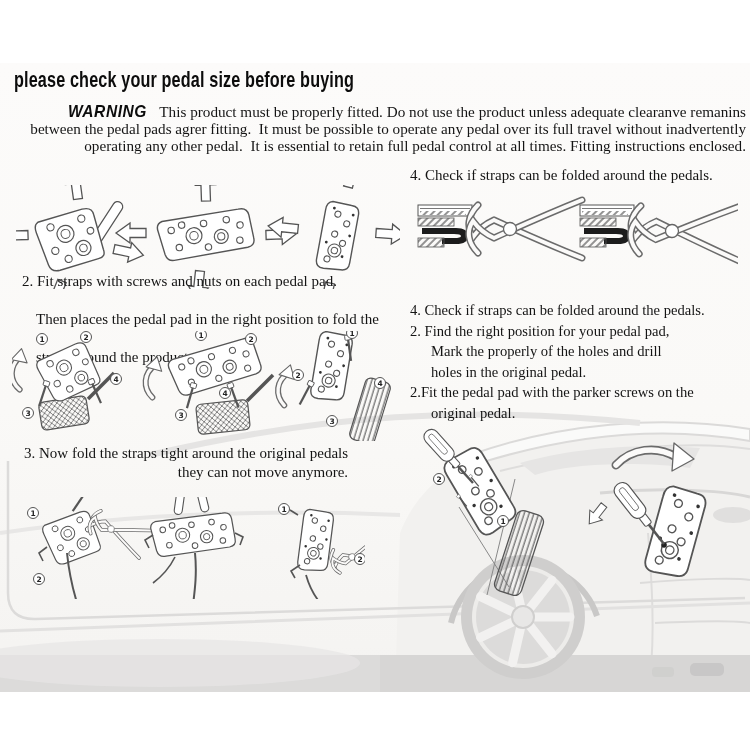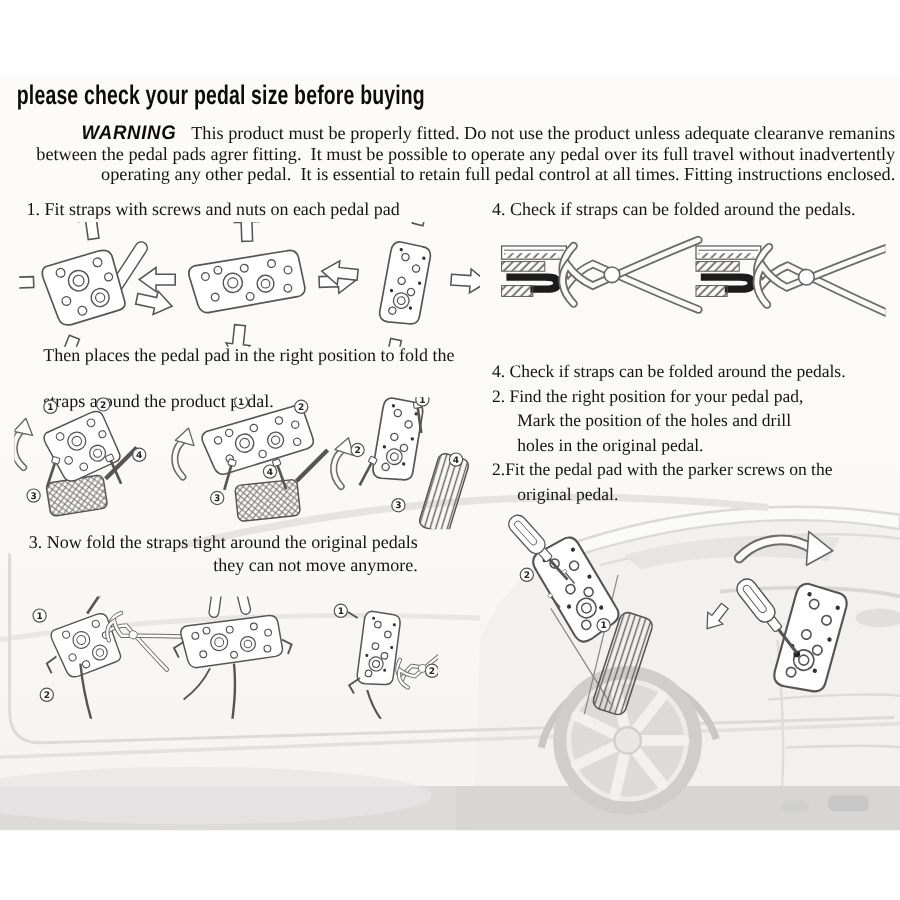--- a/index.html
+++ b/index.html
@@ -166,21 +166,20 @@
     <rect x="652" y="604" width="22" height="10" rx="4" fill="#cccbca" opacity="0.6"></rect>
   </svg>
 
   <div class="abs layer title">
     <span>please check your pedal size before buying</span>
   </div>
   <div class="abs layer warn"><span class="wlabel">WARNING</span><span>This product must be properly fitted. Do not use the product unless adequate clearanve remanins
 between the pedal pads agrer fitting.  It must be possible to operate any pedal over its full travel without inadvertently
 operating any other pedal.  It is essential to retain full pedal control at all times. Fitting instructions enclosed.</span></div>
 
-  <div class="abs layer step" style="left:22px;top:104px;">1. Fit straps with screws and nuts on each pedal pad</div>
   <div class="abs layer step" style="left:410px;top:104px;">4. Check if straps can be folded around the pedals.</div>
 
   <svg class="abs layer" style="left:16px;top:122px;" width="384" height="104" viewBox="0 0 384 104">
     <g transform="translate(58,54)">
       <rect x="14" y="-56" width="10" height="58" rx="5" transform="rotate(33)" fill="#fff" stroke="#555" stroke-width="1.2"></rect>
       <use href="#padA" transform="rotate(-14)"></use>
       <use href="#barrow" fill="#fff" stroke="#555" stroke-width="1.3" transform="translate(-46,-4) rotate(178)"></use>
       <use href="#barrow" fill="#fff" stroke="#555" stroke-width="1.3" transform="translate(4,-40) rotate(-98)"></use>
       <use href="#barrow" fill="#fff" stroke="#555" stroke-width="1.3" transform="translate(40,10) rotate(12)"></use>
       <use href="#barrow" fill="#fff" stroke="#555" stroke-width="1.3" transform="translate(-12,42) rotate(112)"></use>
@@ -206,28 +205,29 @@
       <use href="#pstack"></use>
       <use href="#plrs" transform="translate(92,24)"></use>
     </g>
     <g transform="translate(172,12)">
       <use href="#pstack"></use>
       <use href="#plrs" transform="translate(92,26) rotate(2)"></use>
     </g>
   </svg>
 
   <div class="abs layer step lh22" style="left:22px;top:210px;">
+    <div>2. Fit straps with screws and nuts on each pedal pad.</div>
     <div class="ind2">Then places the pedal pad in the right position to fold the</div>
     <div class="ind2">straps around the product pedal.</div>
   </div>
 
   <div class="abs layer step rightcol" style="left:410px;top:239px;">
     <div>4. Check if straps can be folded around the pedals.</div>
     <div>2. Find the right position for your pedal pad,</div>
-    <div class="ind">Mark the position of the holes and drill</div>
+    <div class="ind">Mark the properly of the holes and drill</div>
     <div class="ind">holes in the original pedal.</div>
     <div>2.Fit the pedal pad with the parker screws on the</div>
     <div class="ind">original pedal.</div>
   </div>
 
   <svg class="abs layer" style="left:12px;top:268px;" width="410" height="110" viewBox="0 0 410 110">
     <g transform="translate(60,52)">
       <use href="#harrow" transform="translate(-52,-26) rotate(-10)"></use>
       <line x1="16" y1="16" x2="42" y2="-10" stroke="#555" stroke-width="3.5"></line>
       <g transform="translate(-8,30) rotate(-9)">

